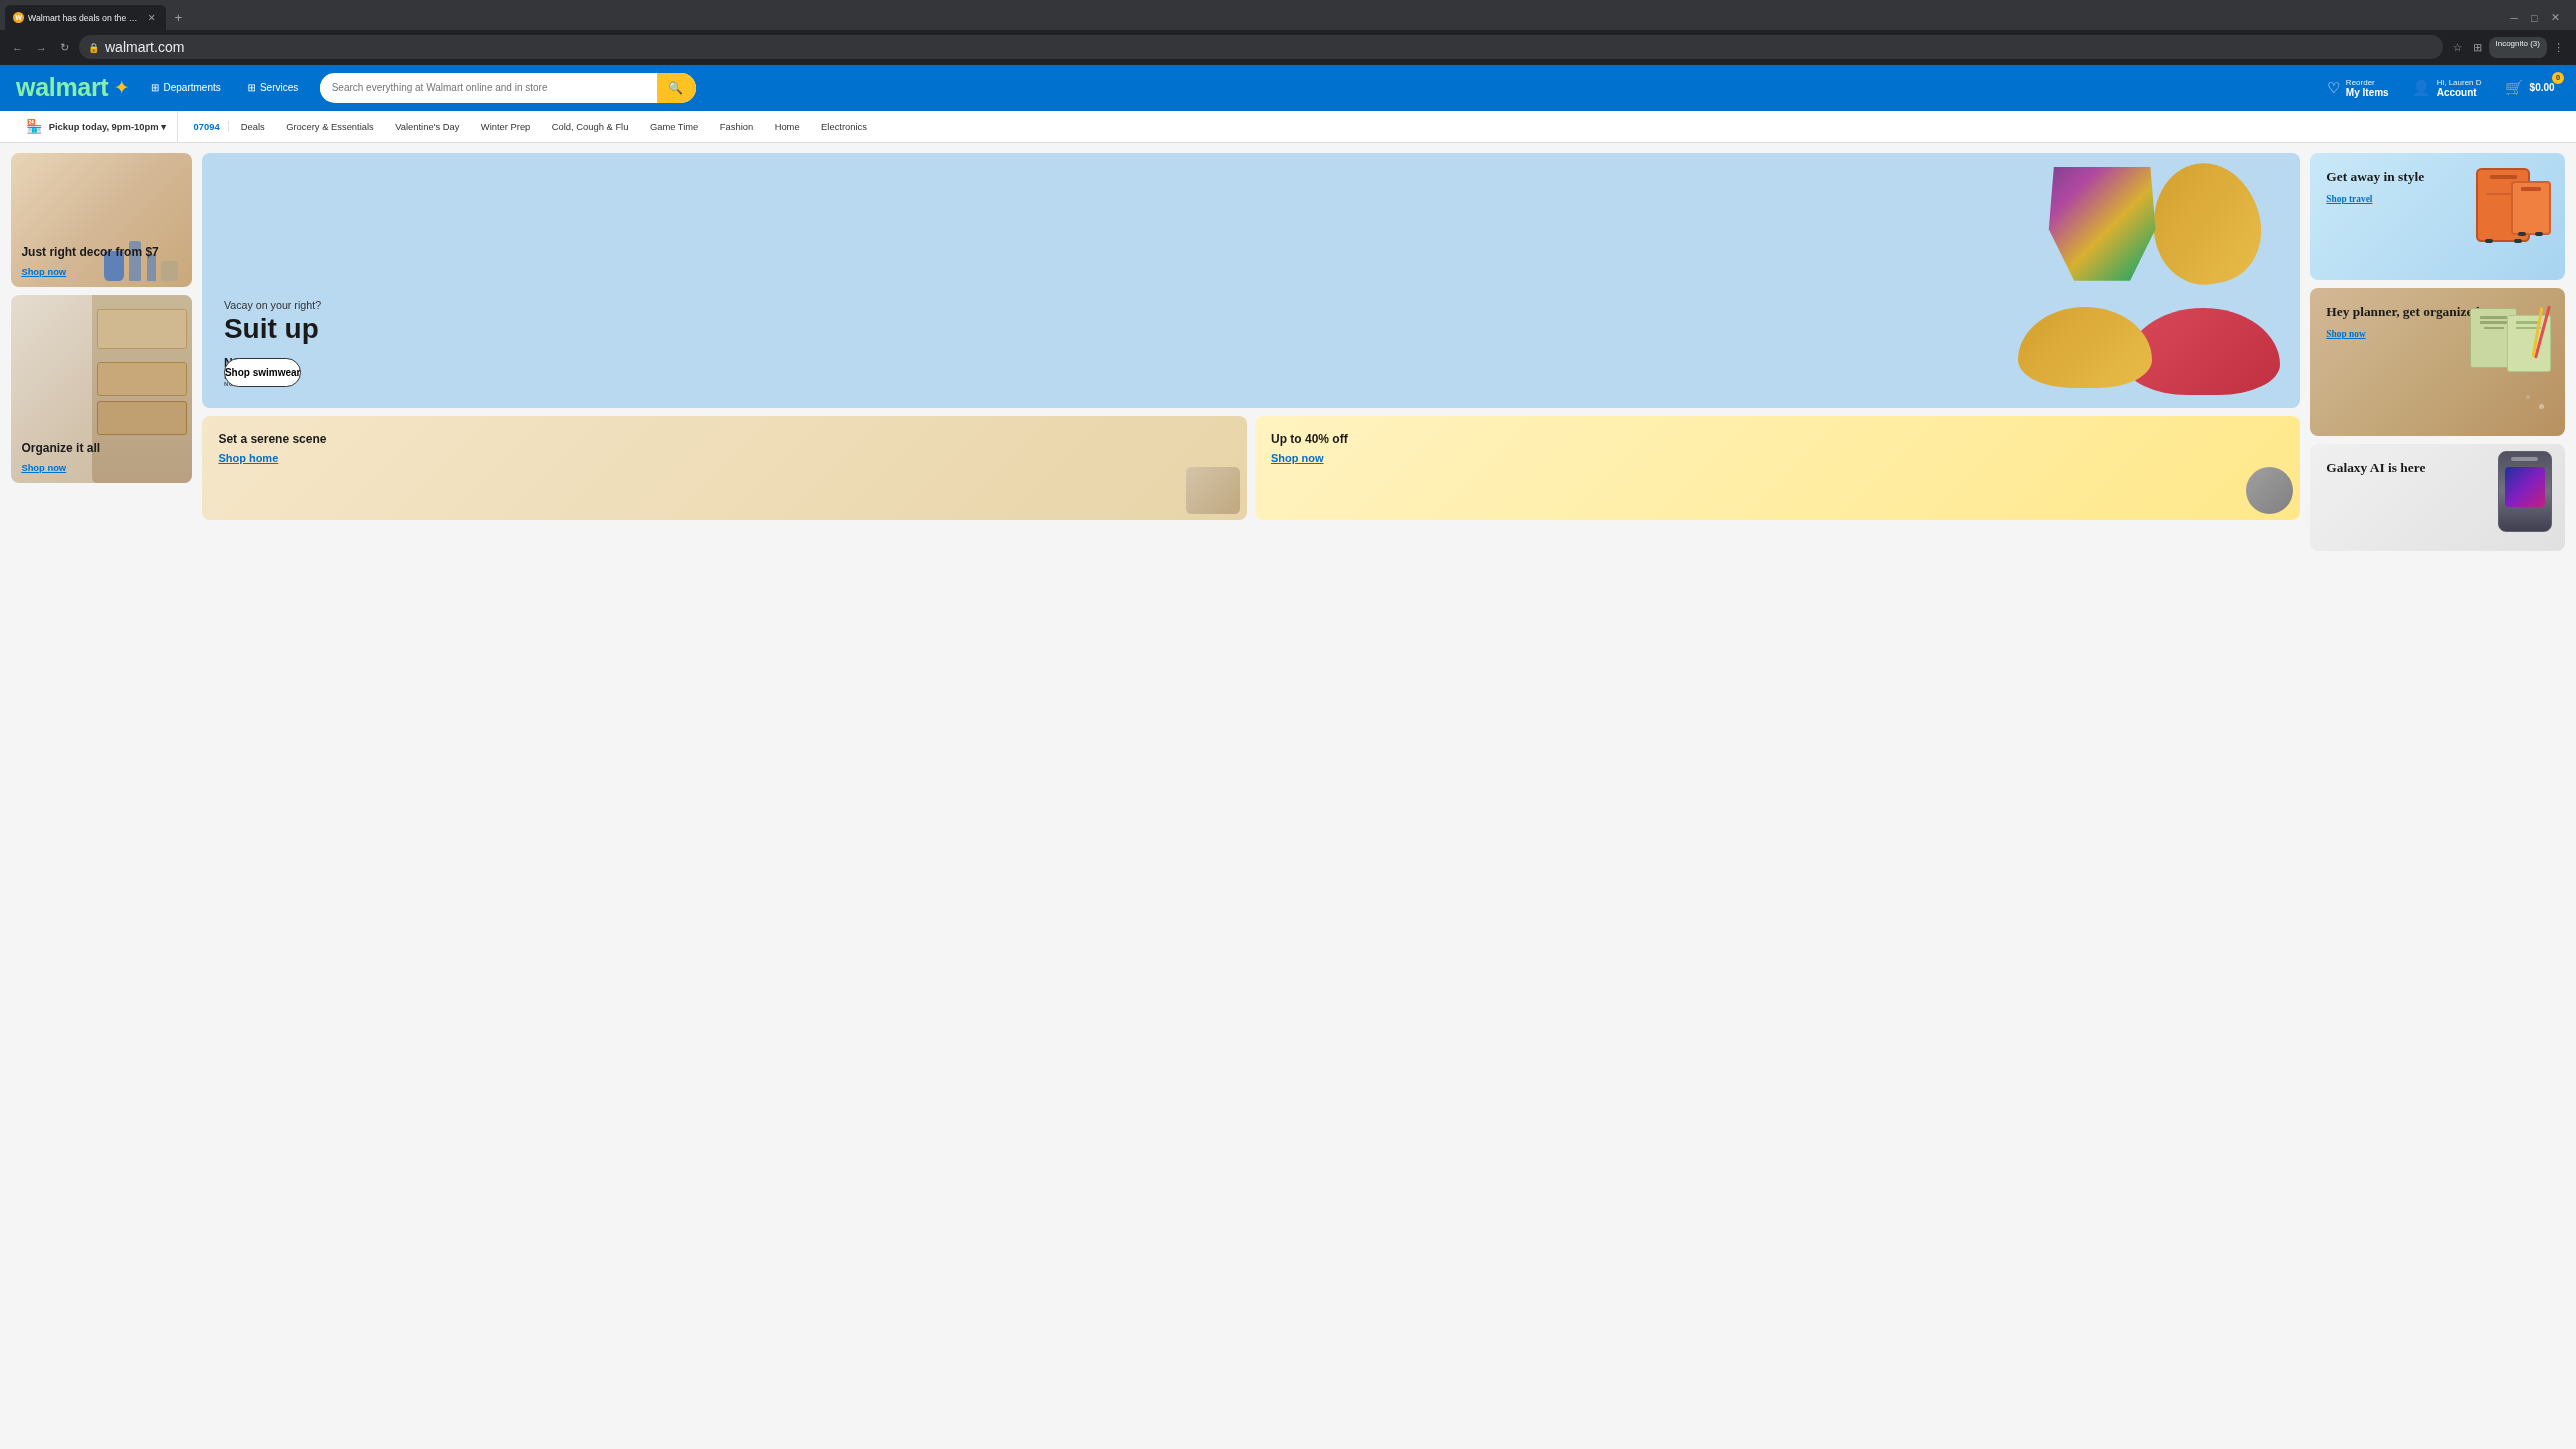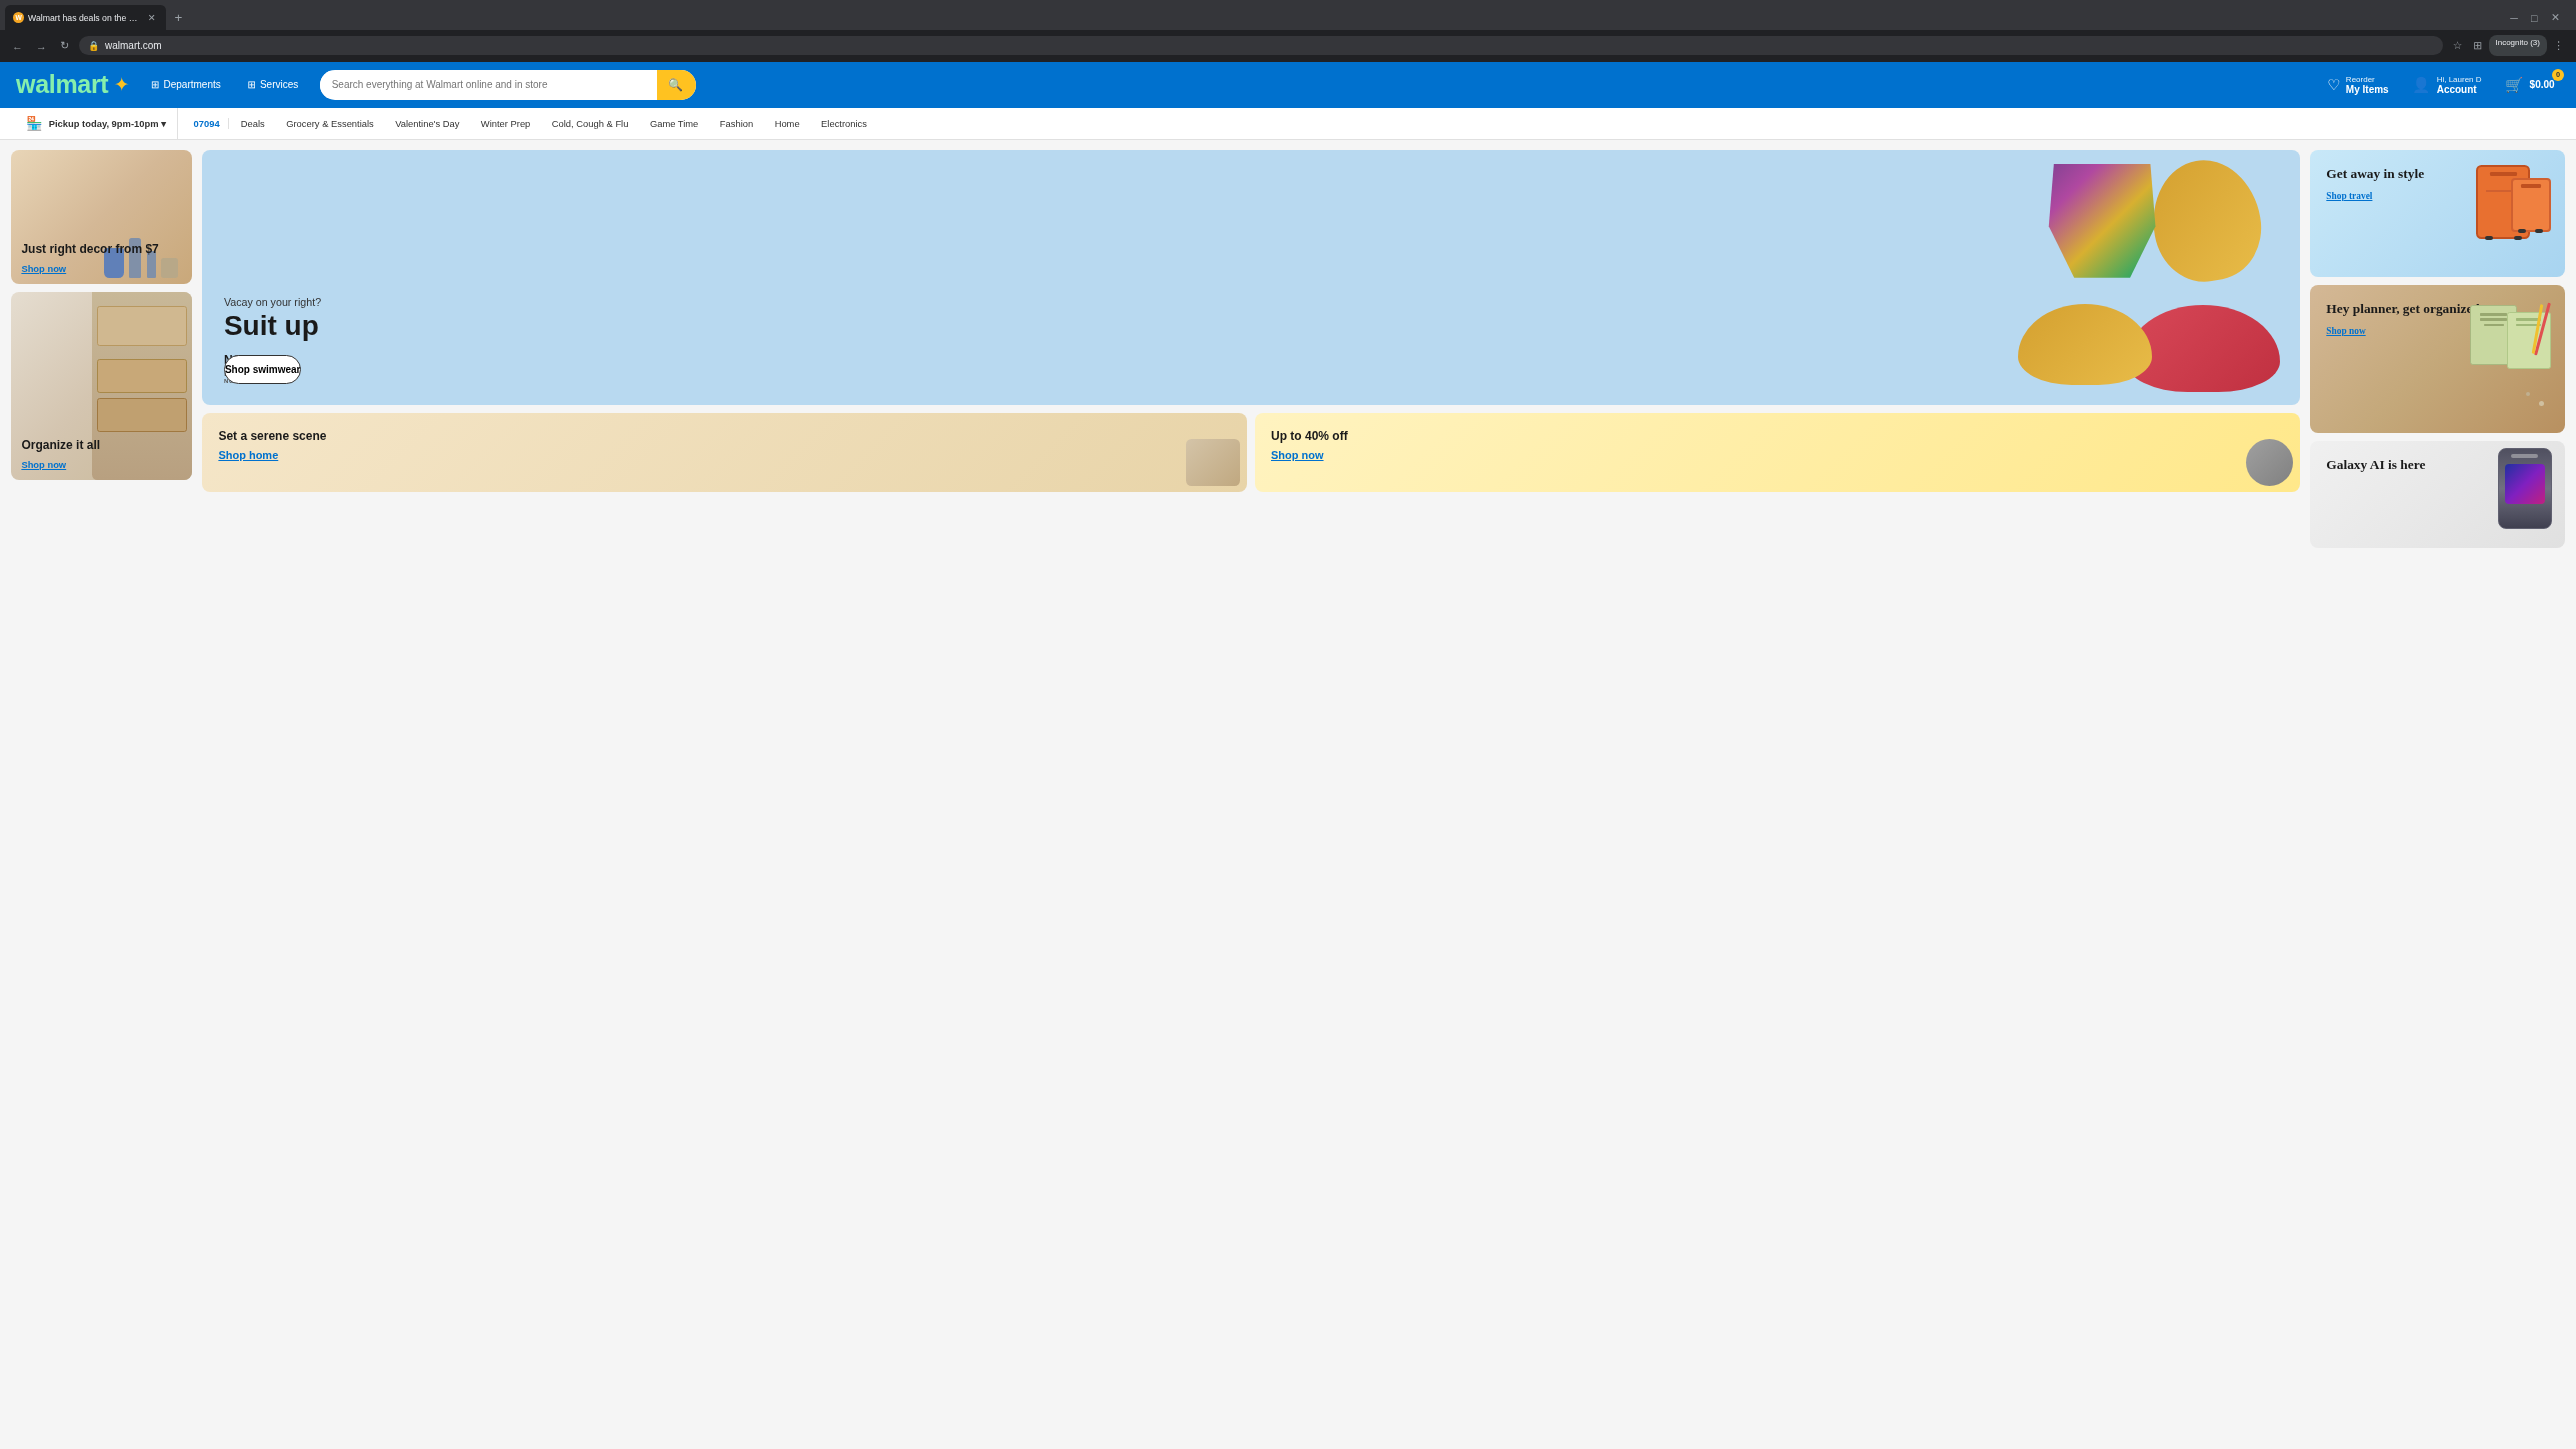--- a/index.html
+++ b/index.html
@@ -12,21 +12,21 @@
     .browser-tab-favicon { width: 10.7px; height: 10.7px; background: #f5a623; border-radius: 50%; display: flex; align-items: center; justify-content: center; color: white; font-size: 6.7px; font-weight: bold; }
     .browser-tab-title { color: #e8eaed; font-size: 8.7px; flex: 1; overflow: hidden; text-overflow: ellipsis; white-space: nowrap; }
     .browser-tab-close { color: #9aa0a6; font-size: 9.4px; cursor: pointer; padding: 1.3px 2.7px; border-radius: 50%; }
     .browser-new-tab { color: #9aa0a6; font-size: 13.4px; padding: 2.7px 5.4px; cursor: pointer; }
     .tab-spacer { flex: 1; }
     .window-controls { display: flex; gap: 8px; padding: 0 8px; align-items: center; }
     .window-btn { color: #9aa0a6; font-size: 10.7px; cursor: pointer; padding: 2.7px; }
     .browser-toolbar { display: flex; align-items: center; gap: 5.4px; padding: 5.4px 8px; background: #202124; }
     .nav-btn { color: #9aa0a6; font-size: 10.7px; cursor: pointer; padding: 4px; border-radius: 50%; }
     .address-bar { flex: 1; display: flex; align-items: center; background: #35363a; border-radius: 13.4px; padding: 4px 9.4px; gap: 5.4px; }
-    .address-text { color: #e8eaed; font-size: 10px; flex: 1; }
+    .address-text { color: #e8eaed; font-size: 14px; flex: 1; }
     .toolbar-icons { display: flex; gap: 2.7px; }
     .toolbar-icon { color: #9aa0a6; font-size: 10.7px; cursor: pointer; padding: 4px; border-radius: 50%; }
     .incognito-badge { background: #3c4043; color: #e8eaed; font-size: 8px; padding: 2.7px 6.7px; border-radius: 8px; cursor: pointer; }
 
     
     .walmart-header { background: #0071ce; padding: 8px 16px; display: flex; align-items: center; gap: 16px; }
     .walmart-logo { display: flex; align-items: center; gap: 5.4px; cursor: pointer; }
     .walmart-wordmark { color: #86efac; font-size: 25px; font-weight: 700; letter-spacing: -0.3px; }
     .walmart-spark { color: #ffc220; font-size: 19px; }
     .nav-item { display: flex; align-items: center; gap: 4px; color: white; font-size: 10px; cursor: pointer; padding: 2.7px 5.4px; border-radius: 2.7px; white-space: nowrap; }
@@ -68,21 +68,21 @@
     .hero-banner { border-radius: 8px; overflow: hidden; background: #b8d9f0; position: relative; height: 255px; cursor: pointer; display: flex; align-items: flex-end; }
     .hero-content { padding: 21.5px; z-index: 2; }
     .hero-sub { font-size: 10.7px; color: #333; margin-bottom: 2.7px; }
     .hero-title { font-size: 28px; font-weight: 700; color: #1a1a1a; line-height: 1.1; margin-bottom: 13.4px; }
     .hero-btn { background: white; border: 1.3px solid #333; padding: 8px 0; border-radius: 16px; font-size: 10px; font-weight: 600; cursor: pointer; display: inline-block; }
     .hero-brand { position: absolute; bottom: 21.5px; left: 21.5px; font-size: 12px; font-weight: 800; color: #1a1a1a; line-height: 1; }
     .hero-brand-sub { font-size: 6px; letter-spacing: 0.7px; color: #555; }
     .swimwear-visual { position: absolute; right: 0; top: 0; bottom: 0; width: 60%; display: flex; align-items: center; justify-content: center; }
 
     .bottom-banners { display: grid; grid-template-columns: 1fr 1fr; gap: 8px; }
-    .mini-banner { border-radius: 8px; overflow: hidden; padding: 16px; cursor: pointer; height: 79px; position: relative; }
+    .mini-banner { border-radius: 8px; overflow: hidden; padding: 16px; cursor: pointer; height: 104px; position: relative; }
     .mini-banner-tan { background: linear-gradient(135deg, #f5e6c8 0%, #e8d4a8 100%); }
     .mini-banner-yellow { background: linear-gradient(135deg, #fff3c0 0%, #ffe88a 100%); }
     .mini-banner-title { font-size: 12px; font-weight: 700; color: #1a1a1a; margin-bottom: 5.4px; }
     .mini-banner-link { color: #0071ce; font-size: 11px; font-weight: 600; text-decoration: underline; cursor: pointer; }
 
     
     .right-col { display: flex; flex-direction: column; gap: 8px; font-family: Liberation Serif, serif; }
     .side-card { border-radius: 8px; overflow: hidden; padding: 16px; cursor: pointer; position: relative; }
     .side-card-blue { background: linear-gradient(135deg, #c8e8f8 0%, #a8d4f0 100%); height: 127px; }
     .side-card-wood { background: linear-gradient(135deg, #d4b896 0%, #c4a87a 50%, #b89060 100%); height: 148px; }

